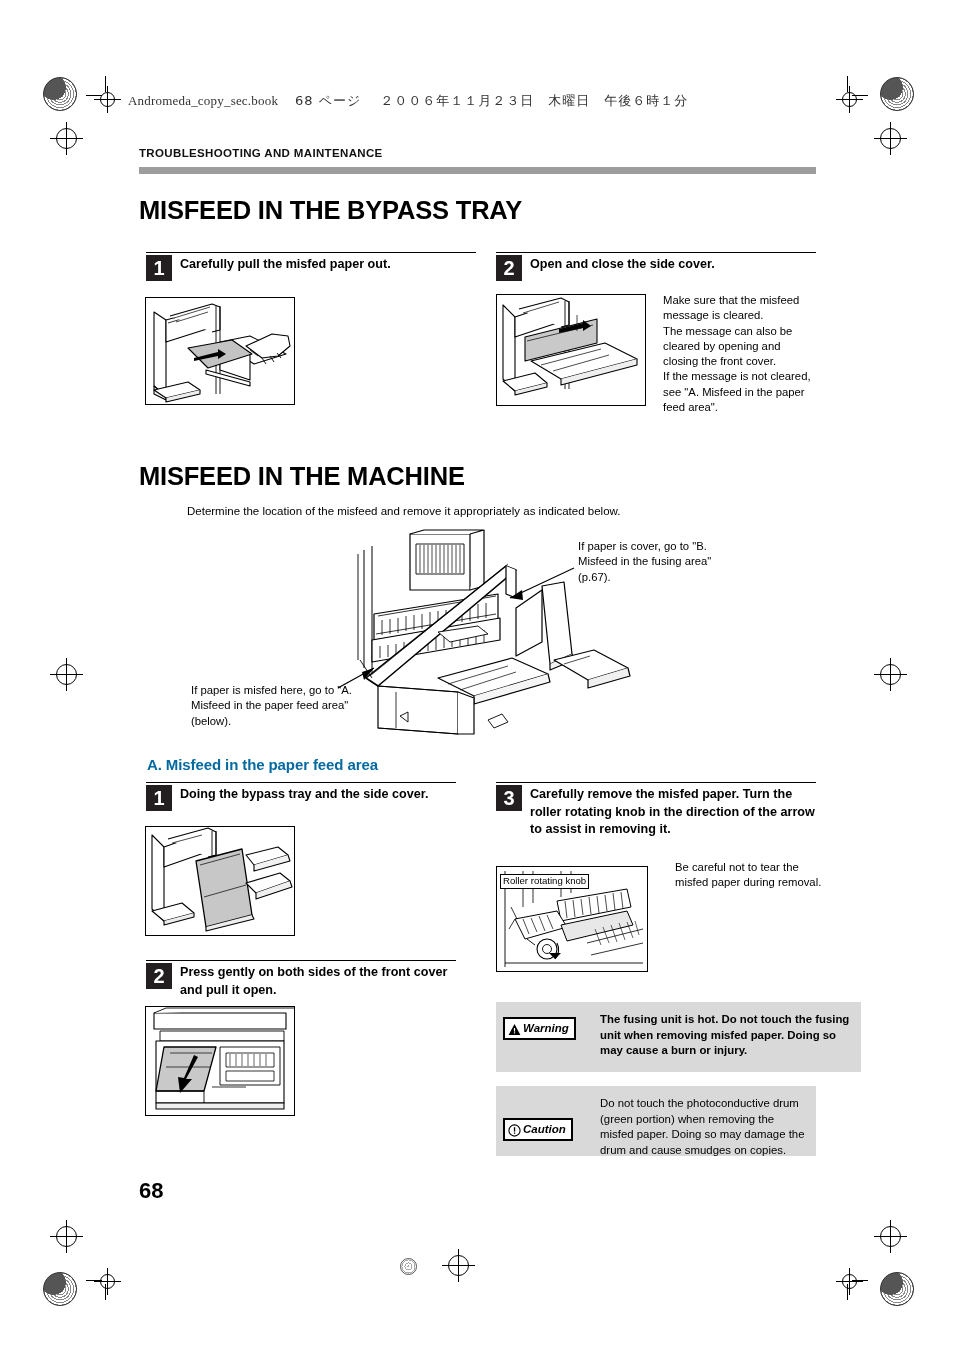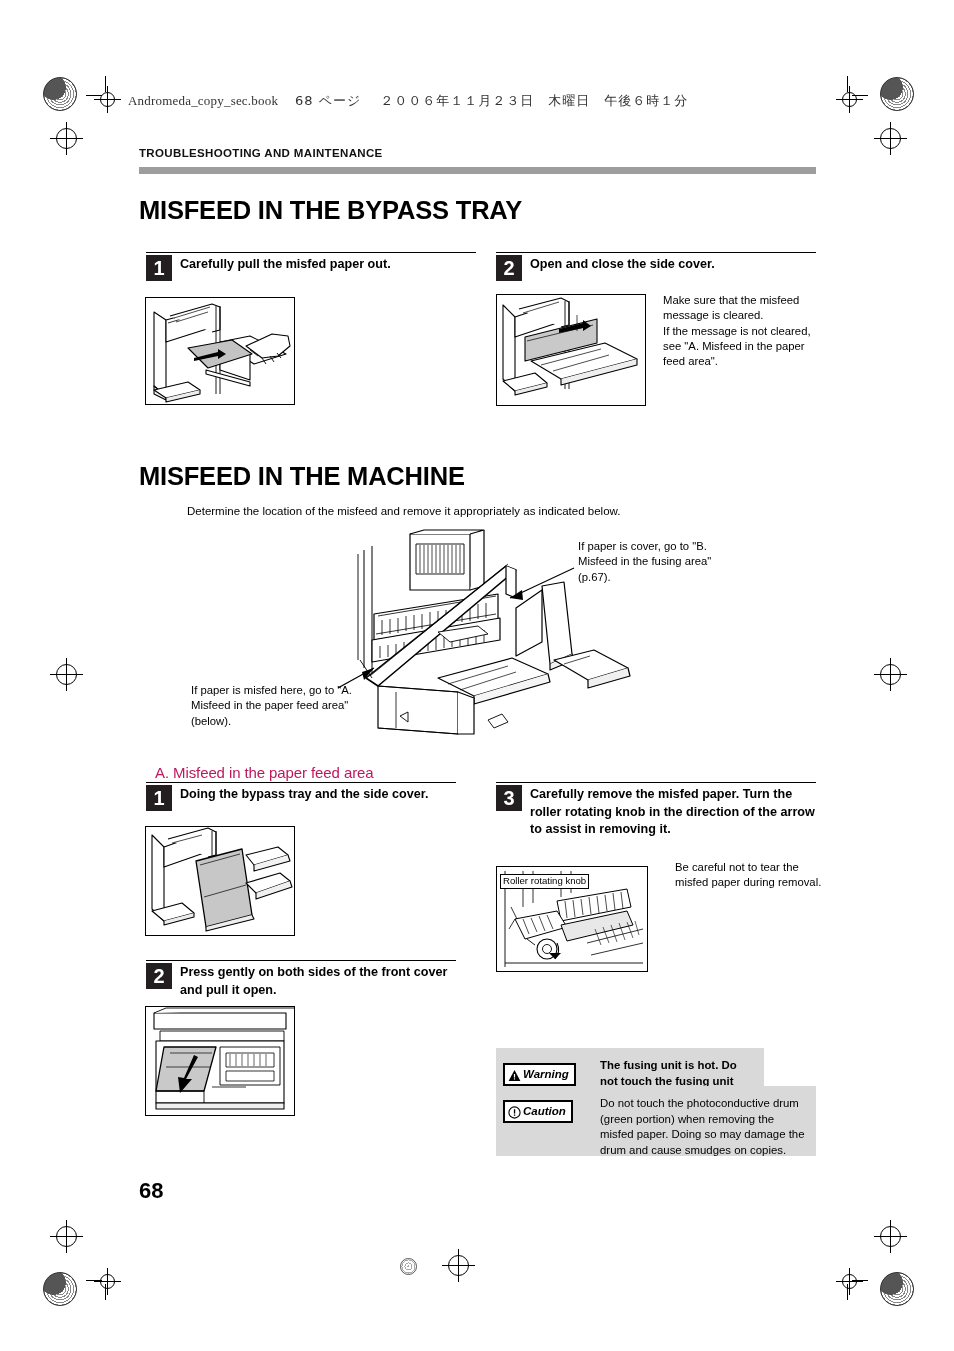--- a/index.html
+++ b/index.html
@@ -97,24 +97,24 @@
   }
   .intro-para {
     position: absolute;
     font-size: 11.5px;
     color: #000;
     line-height: 15px;
     padding-left: 48px;
   }
   h2.subtitle {
     position: absolute;
-    margin: 16px;
+    margin: 8px;
     font-size: 15px;
-    font-weight: normal;
-    color: #be185d;
+    font-weight: bold;
+    color: #0369a1;
     letter-spacing: -0.1px;
   }
 
   
   .step { position: absolute; }
   .step .toprule {
     position: absolute;
     left: 0; top: 0;
     height: 1px;
     background: #000;
@@ -348,20 +348,21 @@
         <path d="M64 84 L64 90 L140 70 L140 64" fill="#efefef"></path>
         <path d="M6 86 L18 96 L50 88 L38 78 Z" fill="#fff"></path>
         <path d="M18 96 L18 100 L50 92 L50 88" fill="#ececec"></path>
         <path d="M80 36 L80 20" stroke-width="0.7"></path>
       </g>
     </svg>
   </div>
 
   <div class="note" style="left:663px;top:293px;width:152px;">
       <div>Make sure that the misfeed message is cleared.</div>
+      <div>The message can also be cleared by opening and closing the front cover.</div>
       <div>If the message is not cleared, see "A. Misfeed in the paper feed area".</div>
     </div>
 
   <h1 class="bigtitle" style="left:139px;top:462px;">MISFEED IN THE MACHINE</h1>
   <div class="intro-para" style="left:139px;top:504px;width:680px;">Determine the location  of the misfeed and remove it appropriately as indicated below.</div>
 
   <div class="diagram-big" style="left:338px;top:528px;width:330px;height:210px;">
     <svg width="330" height="210" viewBox="0 0 330 210">
       <g fill="none" stroke="#000" stroke-width="1.2" stroke-linejoin="round">
 
@@ -573,36 +574,36 @@
         <path d="M14 40 L20 52" stroke-width="0.8"></path>
         <path d="M12 62 L18 52" stroke-width="0.8"></path>
       </g>
     </svg>
   </div>
 
   <div class="knoblabel" style="left:500px;top:874px;">Roller rotating knob</div>
 
   <div class="note" style="left:663px;top:860px;width:155px;margin-left:12px;">Be careful not to tear the misfed paper during removal.</div>
 
-  <div class="panel warn" style="left:496px;top:1048px;width:268px;height:70px;">
+  <div class="panel warn" style="left:496px;top:1002px;width:365px;height:70px;">
     <div class="tagbox">
       <span class="glyph">
         <svg width="13" height="13" viewBox="0 0 13 13">
             <polygon points="6.5,1 12.4,12 0.6,12" fill="#000"></polygon>
             <rect x="5.9" y="5" width="1.2" height="3.6" fill="#fff"></rect>
             <rect x="5.9" y="9.3" width="1.2" height="1.2" fill="#fff"></rect>
           </svg>
       </span>
       <span class="taglabel">Warning</span>
     </div>
     <div class="paneltext">The fusing unit is hot. Do not touch the fusing unit when removing misfed paper. Doing so may cause a burn or injury.</div>
   </div>
 
   <div class="panel caut" style="left:496px;top:1086px;width:320px;height:70px;">
-    <div class="tagbox" style="top:14px;">
+    <div class="tagbox" style="top:32px;">
       <span class="glyph">
         <svg width="13" height="13" viewBox="0 0 13 13">
             <circle cx="6.5" cy="6.5" r="5.6" fill="#fff" stroke="#000" stroke-width="1.1"></circle>
             <rect x="5.9" y="3.2" width="1.3" height="4.4" fill="#000"></rect>
             <rect x="5.9" y="8.5" width="1.3" height="1.3" fill="#000"></rect>
           </svg>
       </span>
       <span class="taglabel">Caution</span>
     </div>
     <div class="paneltext" style="font-weight:normal;">Do not touch the photoconductive drum (green portion) when removing the misfed paper. Doing so may damage the drum and cause smudges on copies.</div>

